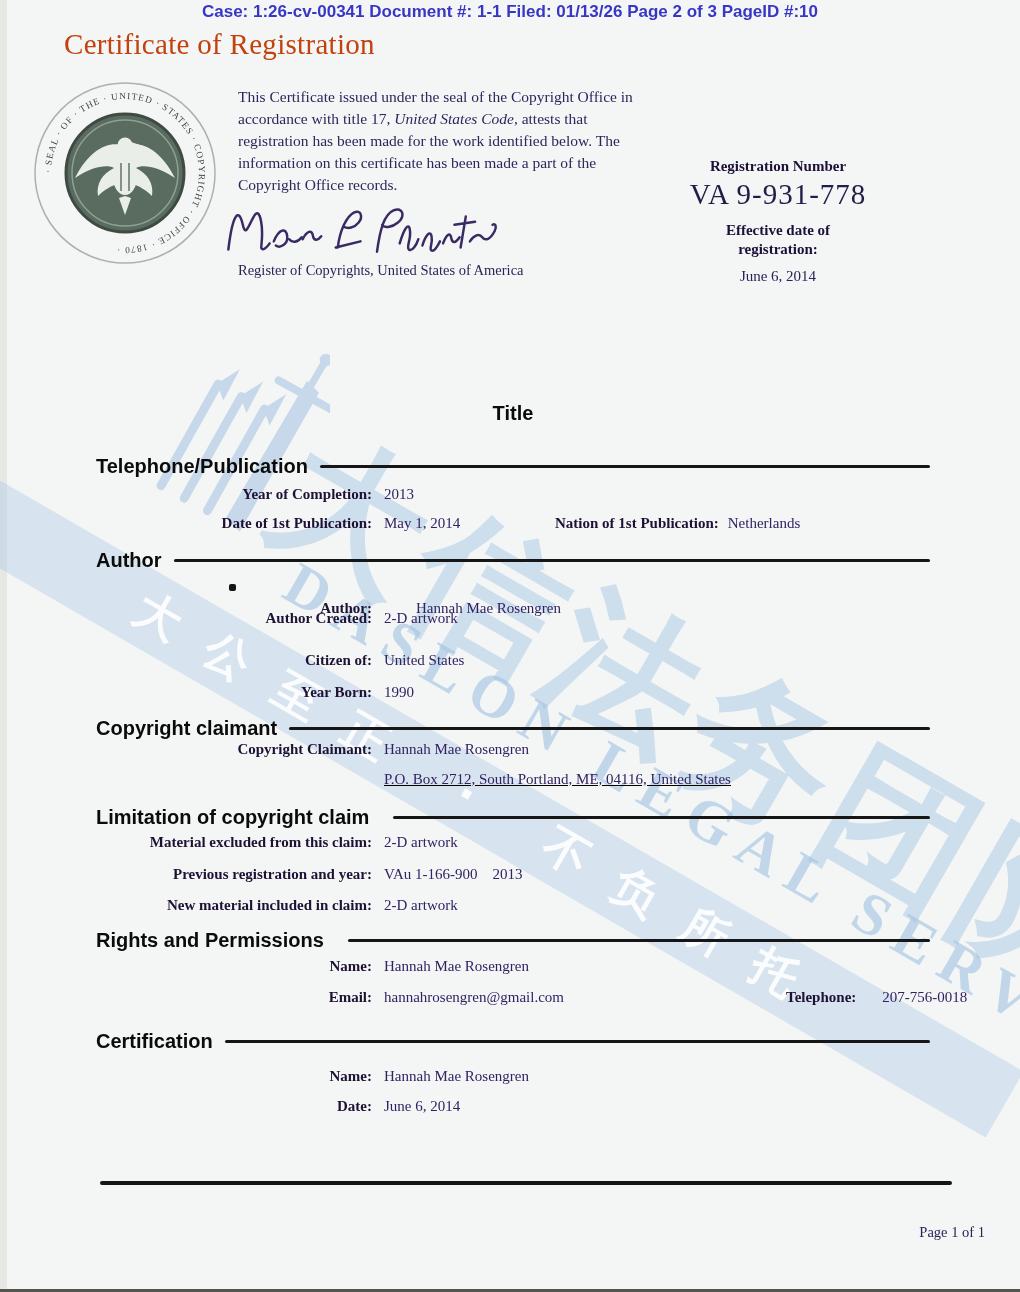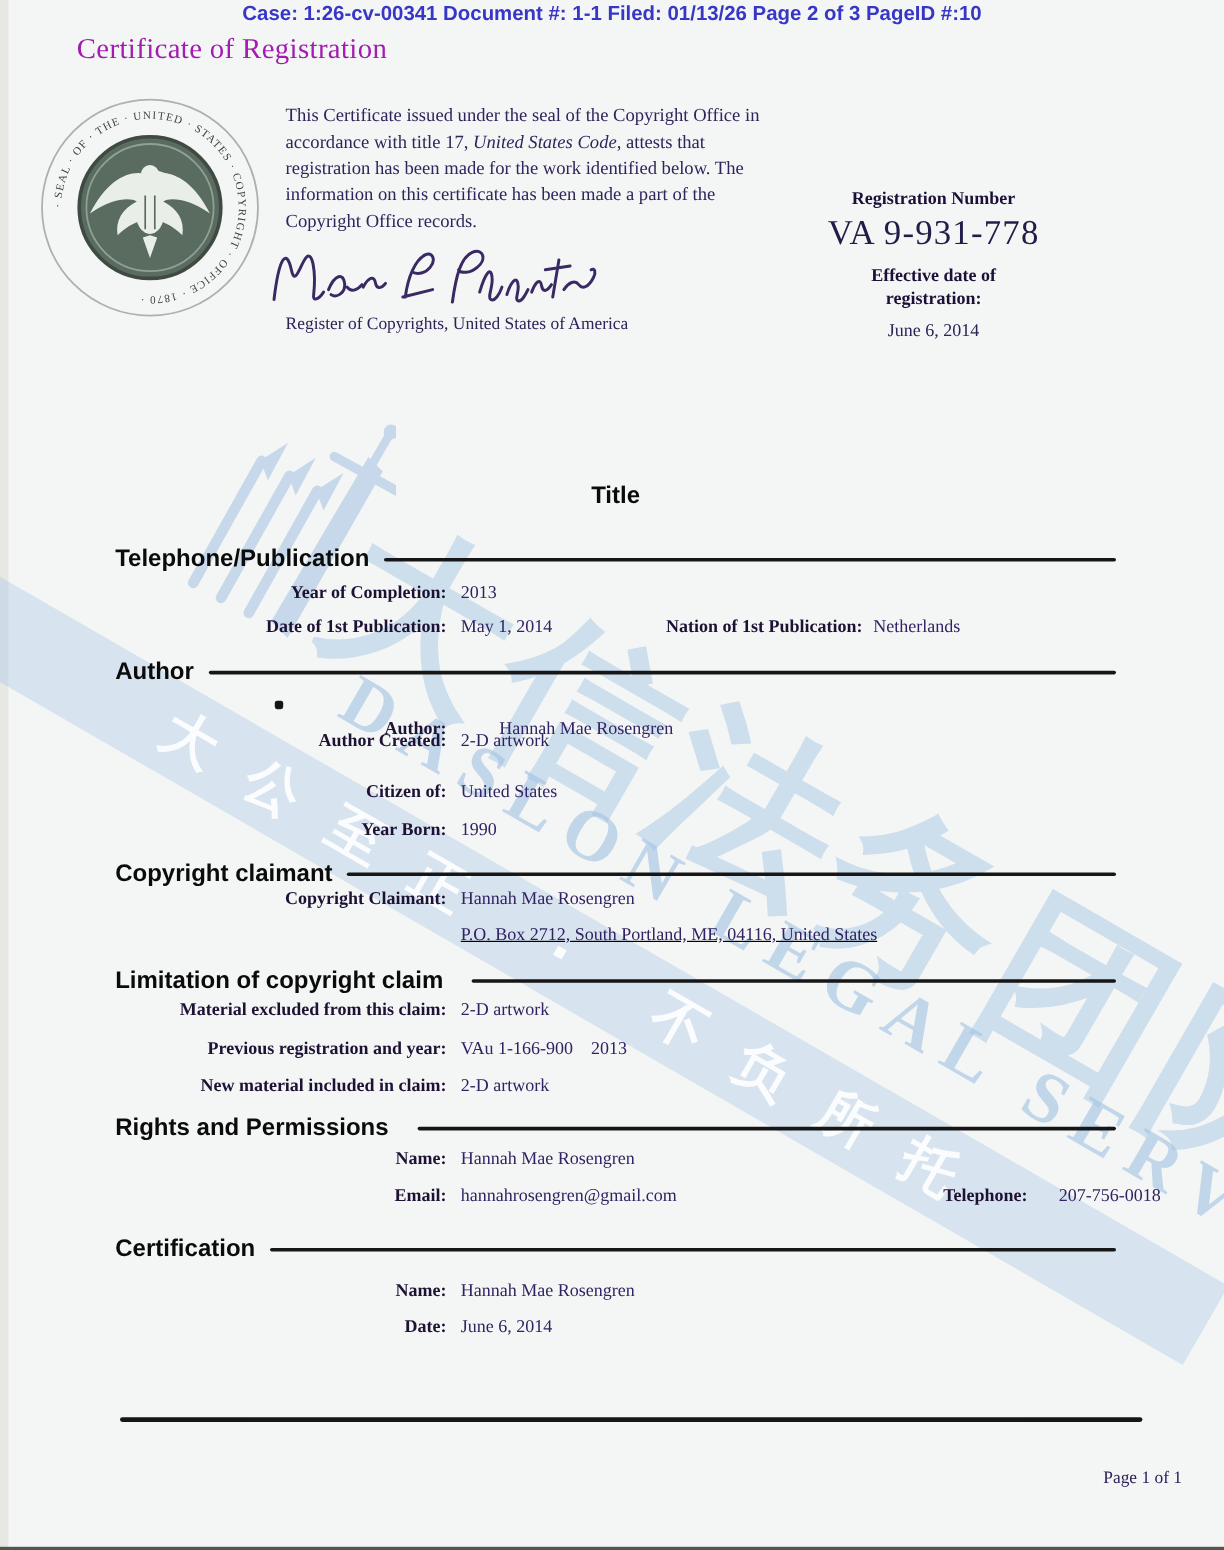--- a/index.html
+++ b/index.html
@@ -20,21 +20,21 @@
   .wm-latin{position:absolute;left:248px;top:6px;font-family:"Liberation Serif",serif;font-weight:bold;
            font-size:60px;letter-spacing:13px;color:rgba(160,193,226,0.60);white-space:nowrap;}
   .wm-logo{position:absolute;left:140px;top:352px;opacity:0.75;}
 
   
   .content{position:absolute;inset:0;z-index:2;}
   .abs{position:absolute;}
 
   .case-header{left:0;right:0;top:2px;text-align:center;font-family:"Liberation Sans",sans-serif;
       font-weight:bold;font-size:17px;color:#3836c6;}
-  .doc-title{left:64px;top:28px;font-size:24px;color:#a21caf;letter-spacing:0.3px;}
+  .doc-title{left:64px;top:28px;font-size:29px;color:#c2410c;letter-spacing:0.3px;}
 
   .intro{left:238px;top:86px;width:402px;font-size:15.5px;line-height:22px;color:#30245c;}
   .reg-office{left:238px;top:262px;font-size:14.5px;color:#2e2258;}
 
   .reg-block{left:657px;top:158px;width:242px;text-align:center;color:#1c1038;}
   .reg-label{font-weight:bold;font-size:15px;}
   .reg-number{font-size:29px;letter-spacing:1px;color:#241c48;margin-top:3px;}
   .reg-eff{font-weight:bold;font-size:15px;width:160px;margin:10px auto 0;line-height:19px;}
   .reg-date{font-size:15px;margin-top:9px;color:#2c2158;}
 

